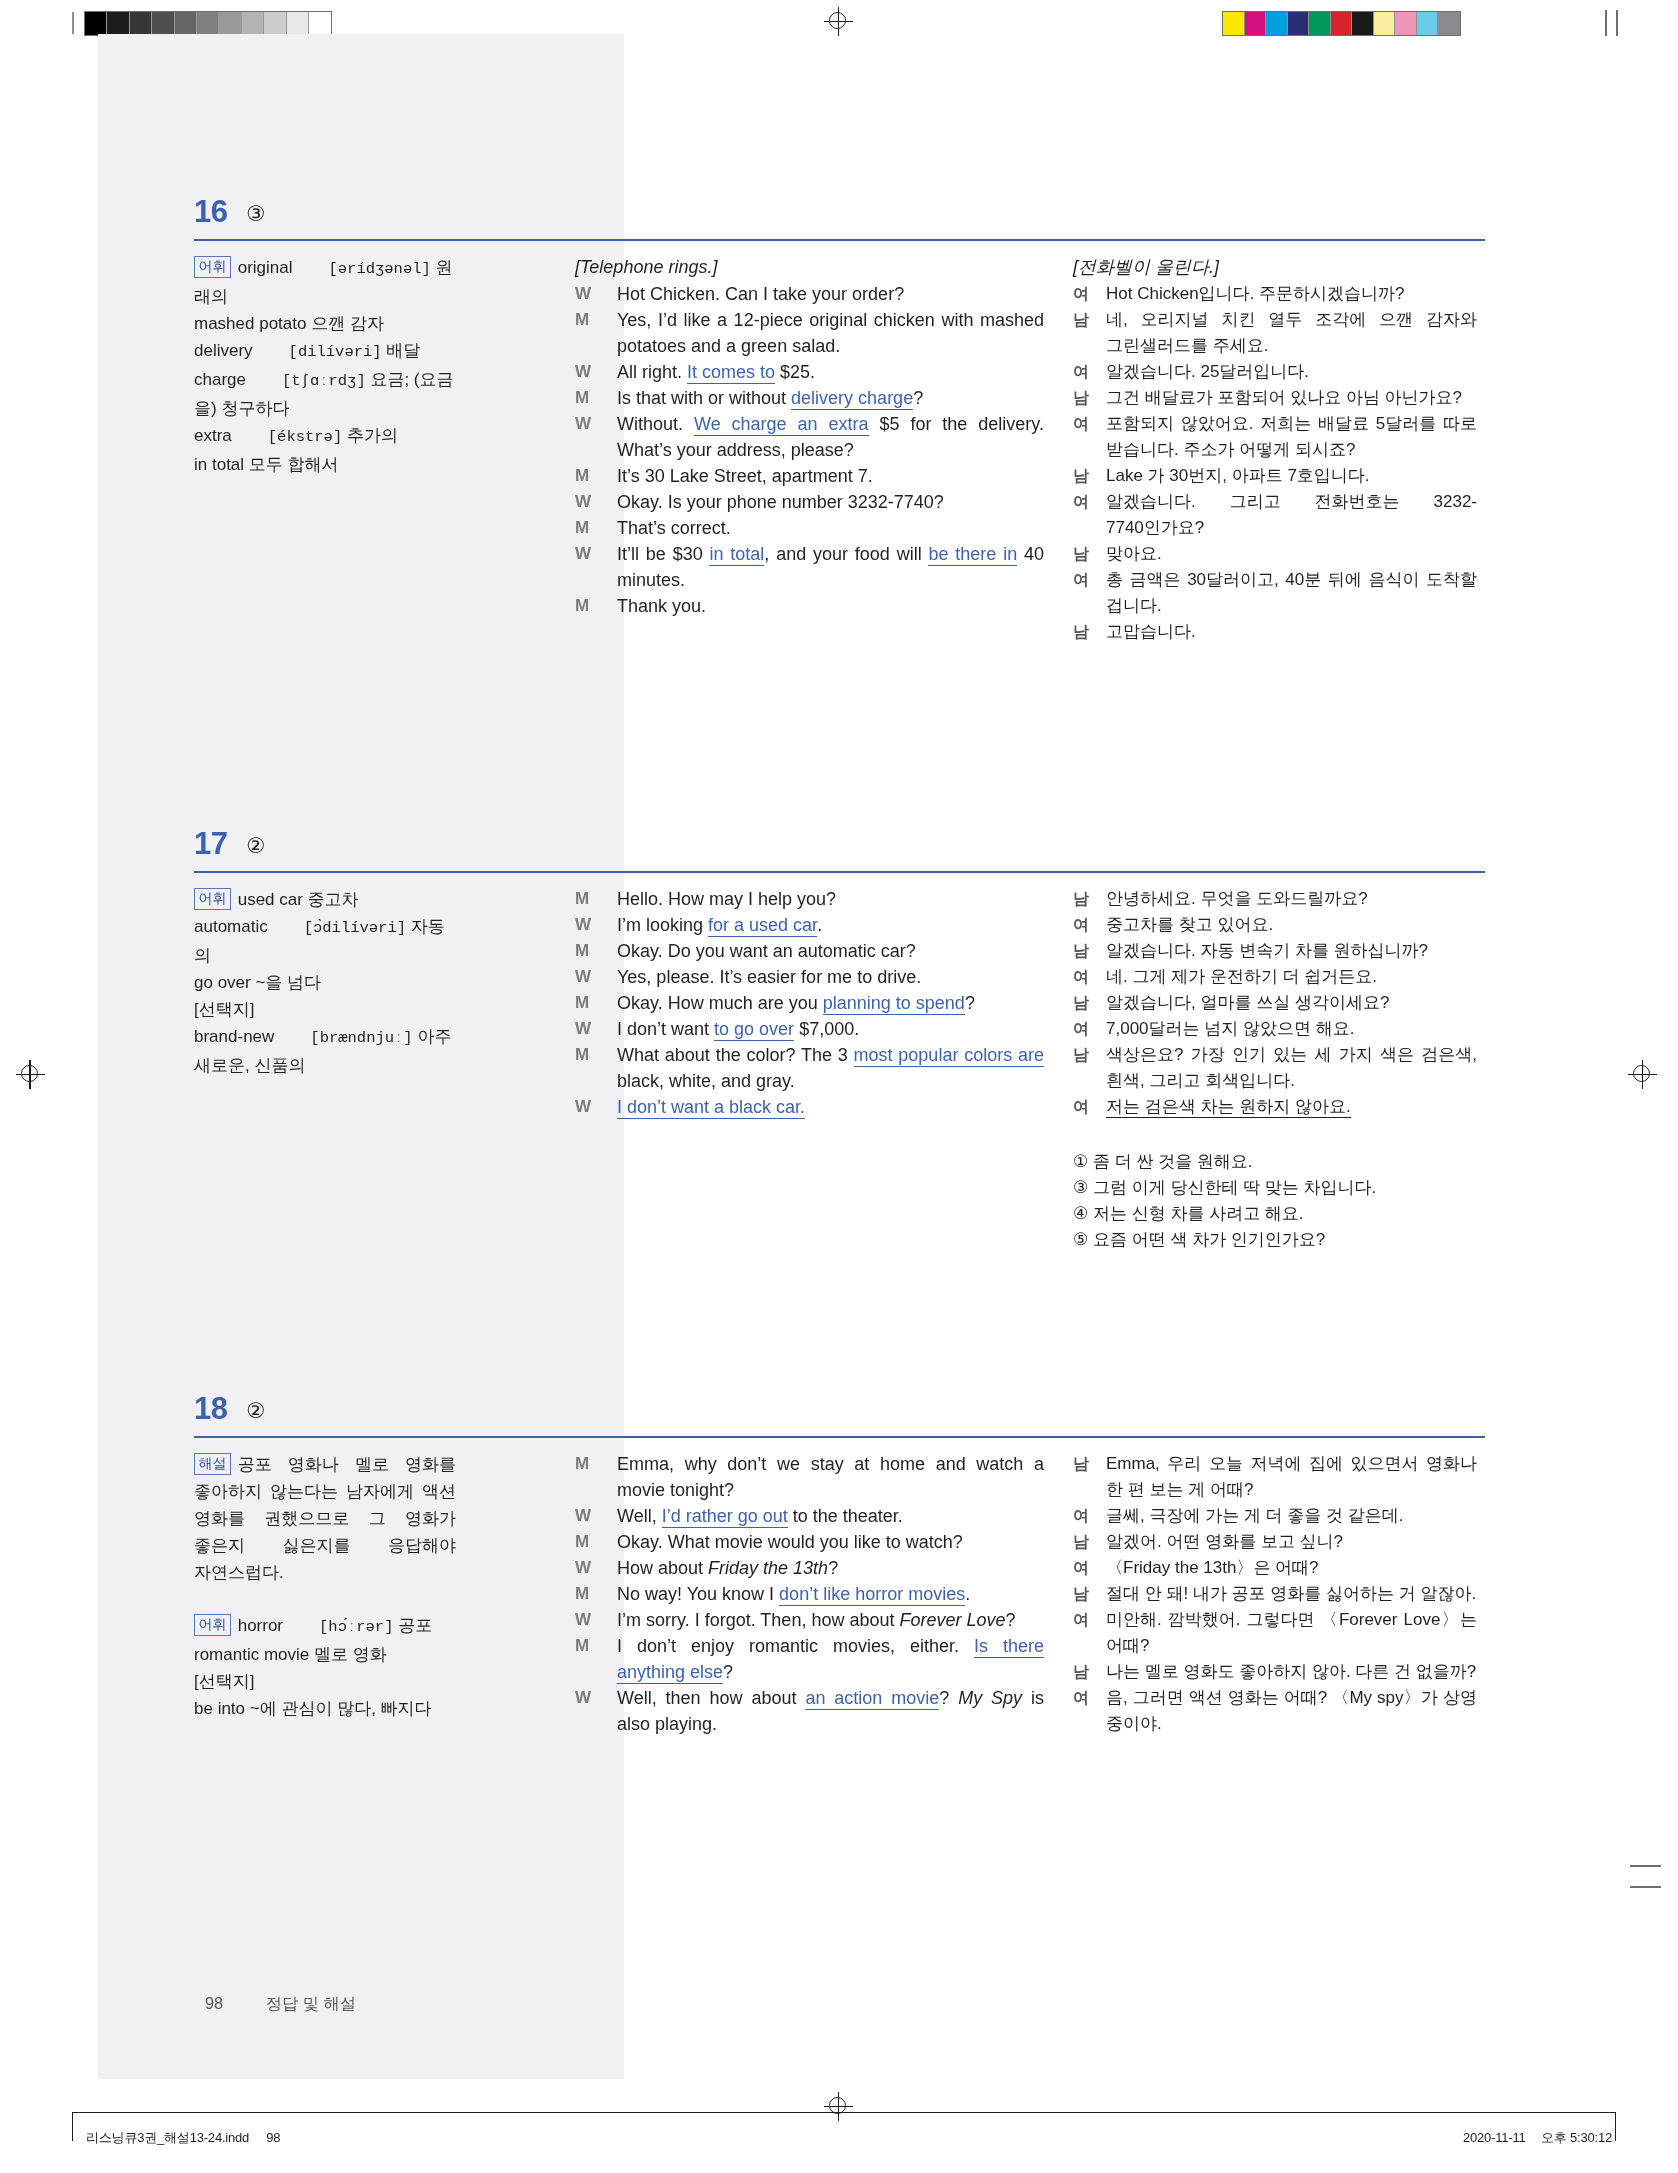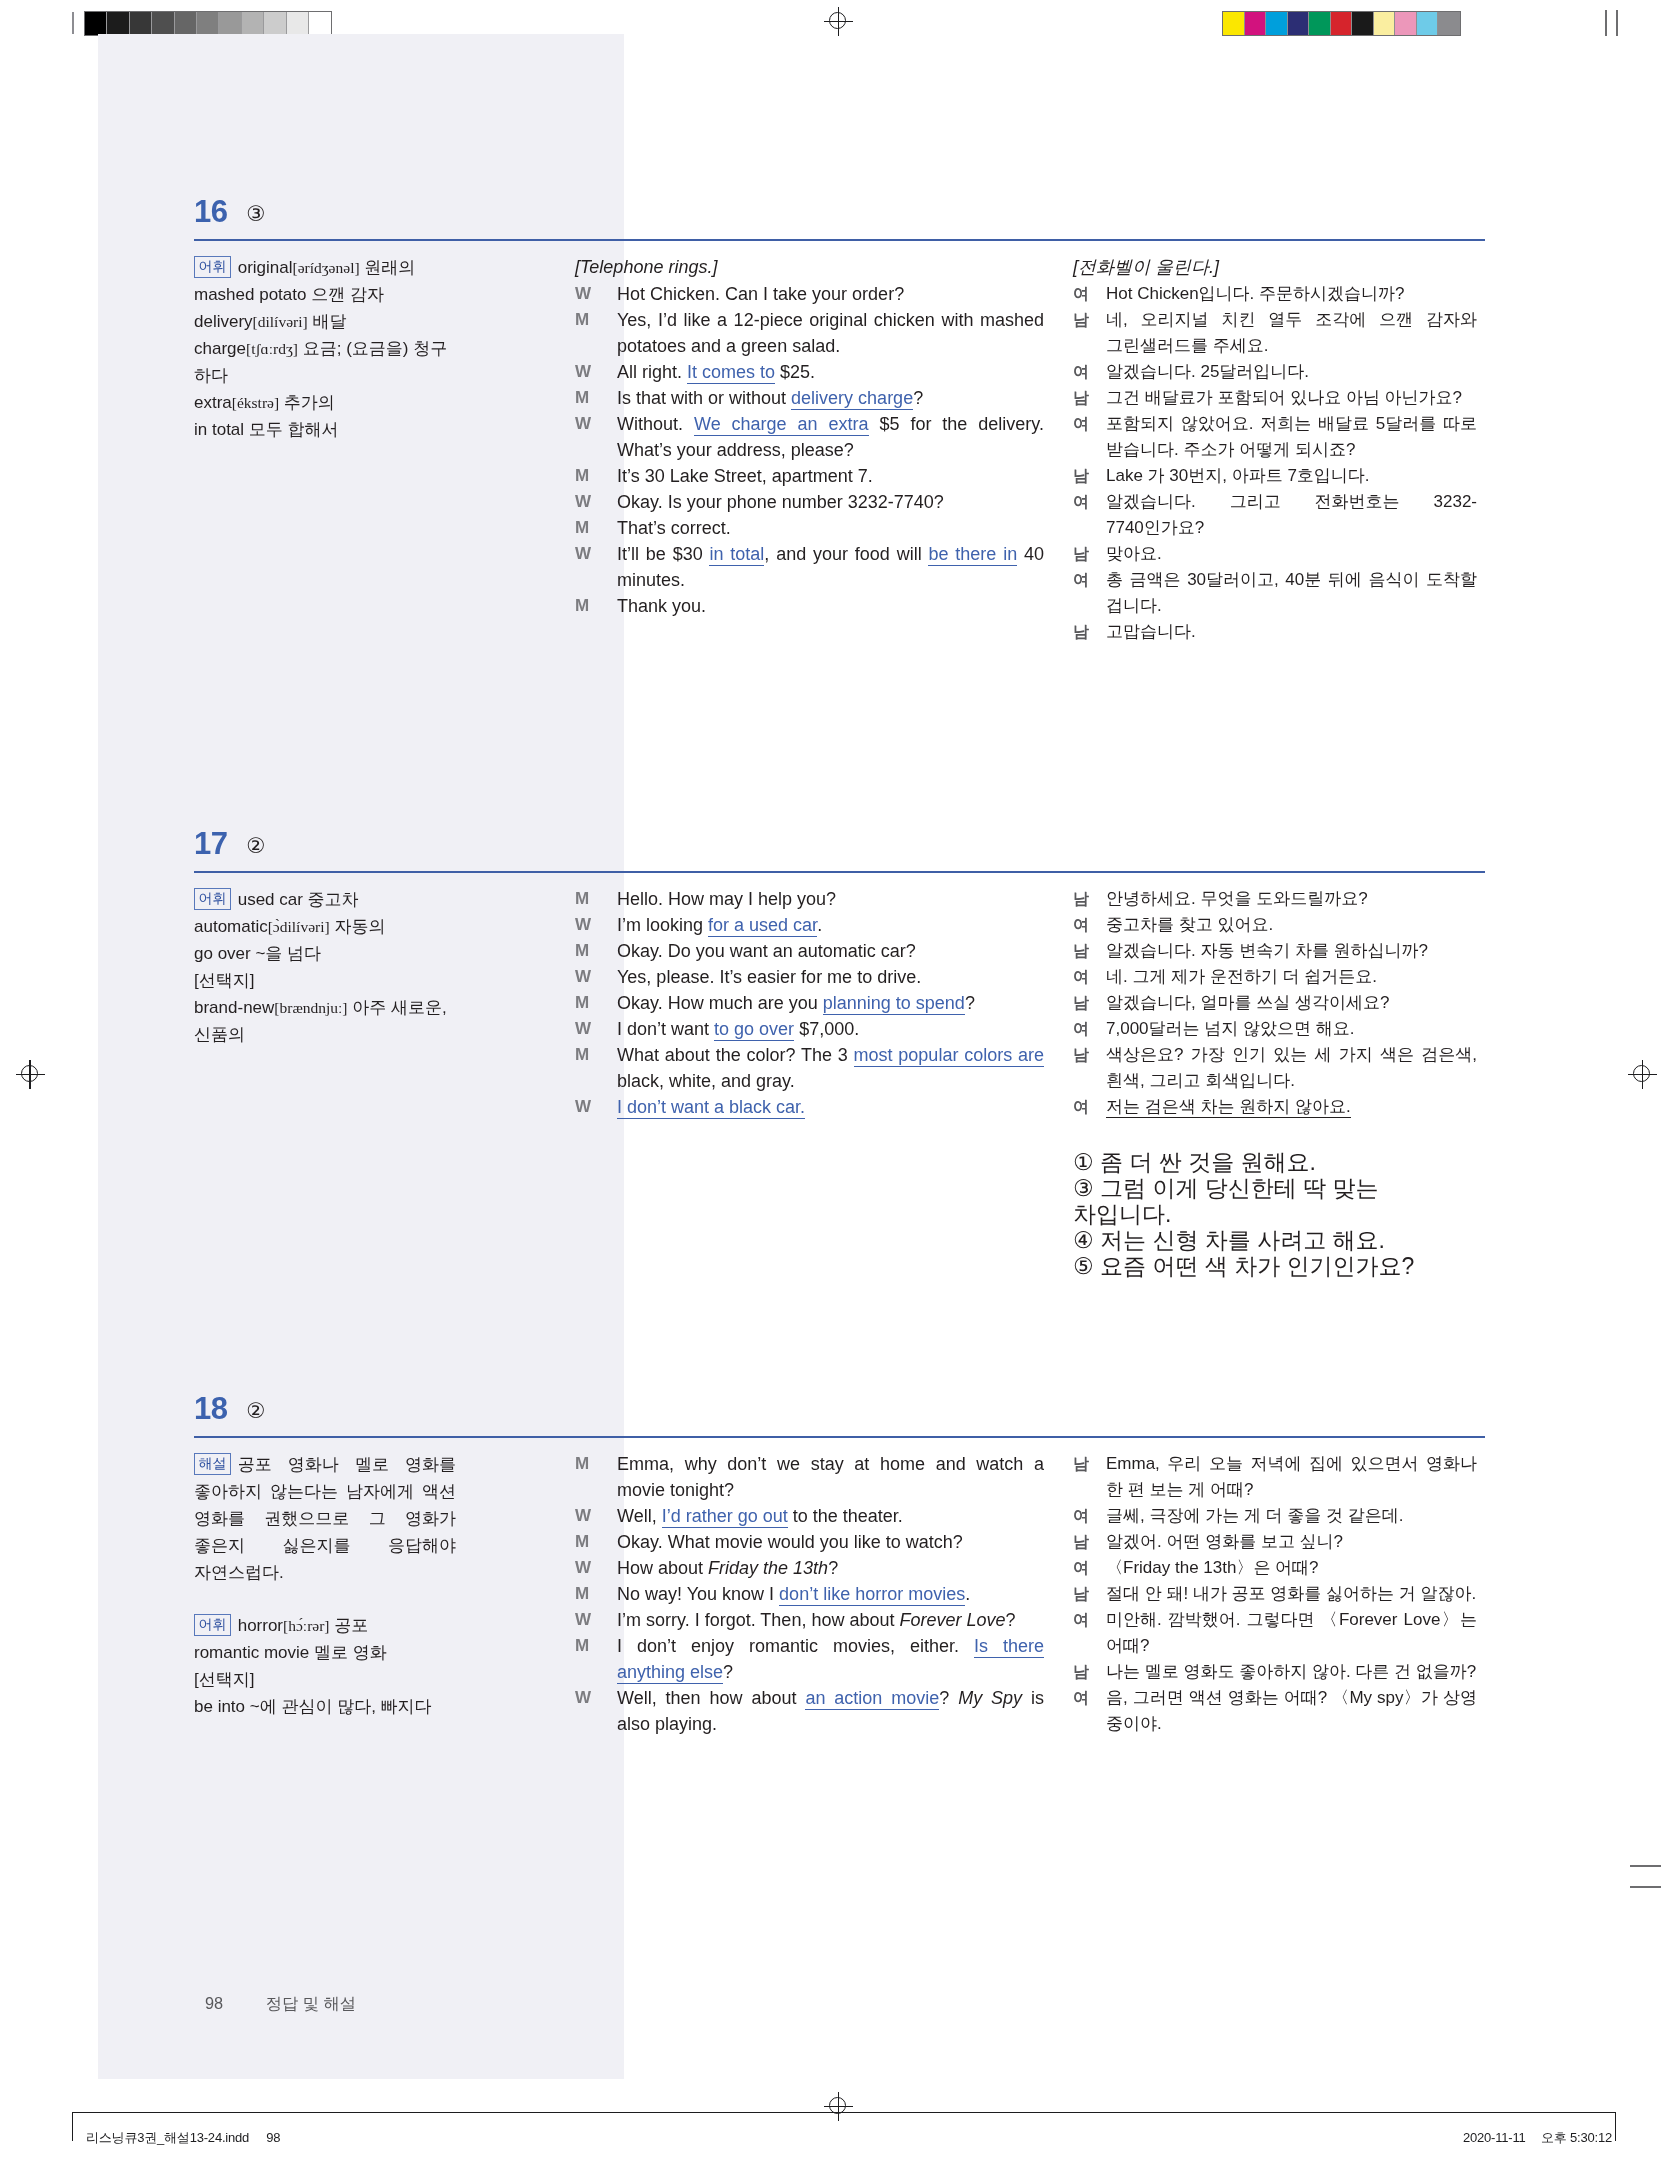--- a/index.html
+++ b/index.html
@@ -178,22 +178,23 @@
     text-justify: inter-character;
   }
   .note-body.ko { word-break: keep-all; }
   .vocab-line {
     font-size: 17px;
     line-height: 27px;
     color: #231f20;
   }
   .vocab-line .hw { font-weight: 500; }
   .vocab-line .ipa {
-    font-family: Liberation Serif, serif;
+    font-family: Liberation Mono, monospace;
     font-size: 15.5px;
+    padding-left: 36px;
   }
   .vocab-line .gloss { }
   .vocab-sub {
     font-size: 17px;
     line-height: 27px;
     color: #231f20;
     font-weight: 500;
   }
 
   
@@ -245,21 +246,21 @@
     font-weight: bold;
     color: #58585b;
     font-size: 16px;
   }
   .tturn .ul {
     border-bottom: 1.3px solid #231f20;
     padding-bottom: 0.9px;
   }
   .choices { margin-top: 29px; }
   .choice {
-    font-size: 23px;
+    font-size: 17px;
     line-height: 26px;
     color: #231f20;
     word-break: keep-all;
   }
 
   
   #page-footer {
     position: absolute;
     left: 205px; top: 1972px;
     font-size: 16.3px;

